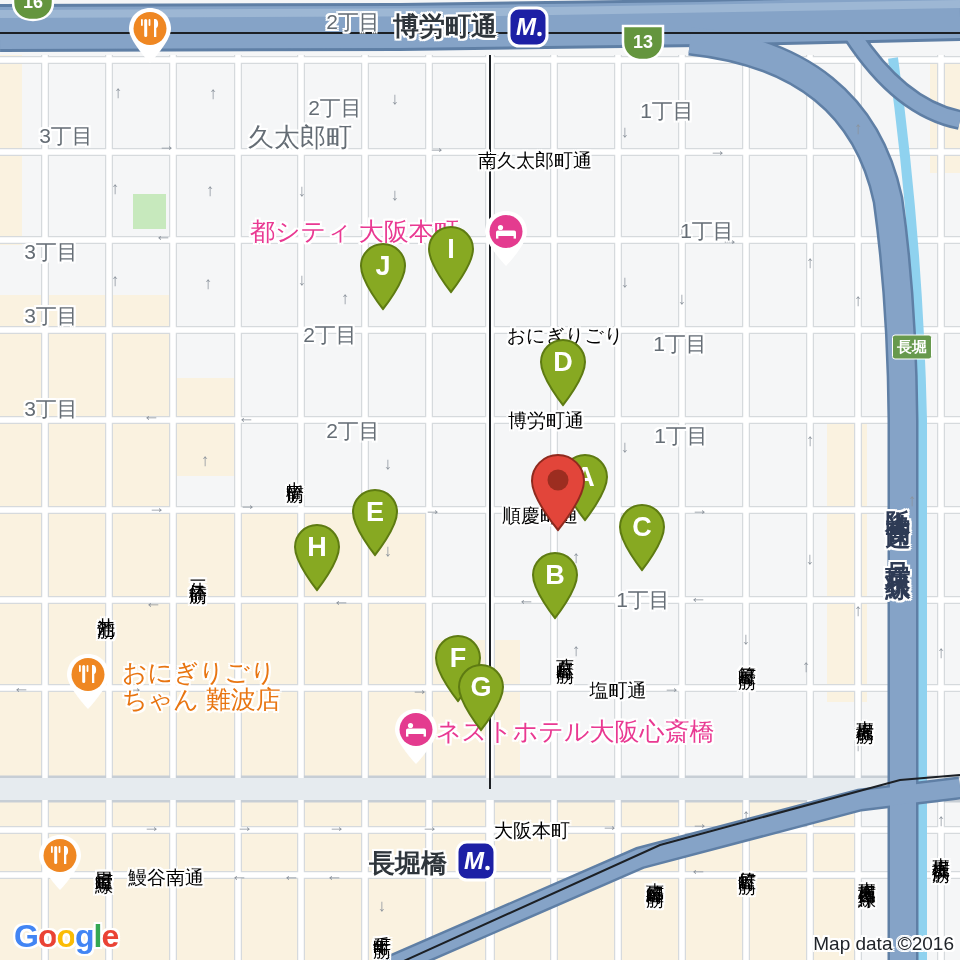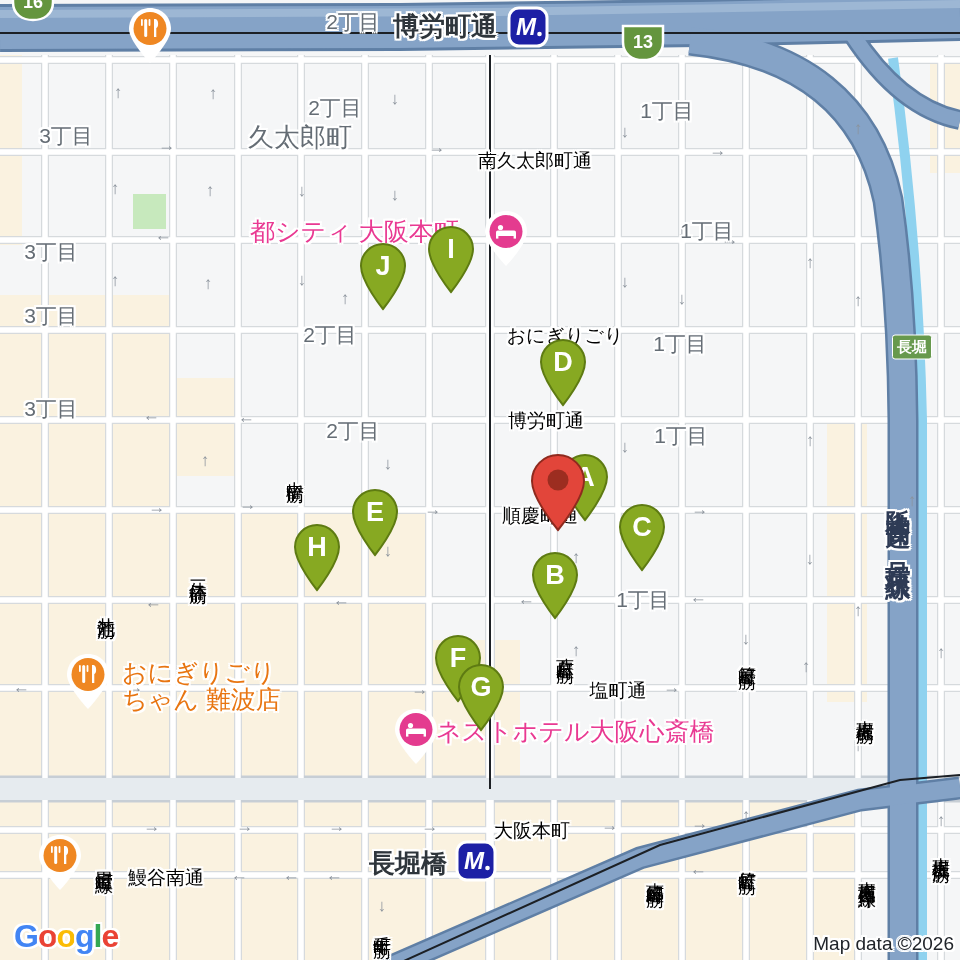--- a/index.html
+++ b/index.html
@@ -394,14 +394,14 @@
       <div class="shield" style="left: 643px; top: 45px;"><svg width="46" height="38" viewBox="0 0 46 38">
       <path d="M3 2 H43 V18 C43 31 33 36 23 36 C13 36 3 31 3 18 Z" fill="#64953e" stroke="#fff" stroke-width="2.5"></path>
       <text x="23" y="24" text-anchor="middle" font-size="18" font-weight="bold" fill="#fff" font-family="Liberation Sans, sans-serif">13</text>
         </svg></div>
       <div class="badge" style="left: 912px; top: 347px;">長堀</div>
     </div>
 
   <div id="hwy-name" class="halo">阪神高速1号環状線</div>
 
   <div id="google-logo" class="halo"><span style="color: rgb(66, 133, 244);">G</span><span style="color: rgb(234, 67, 53);">o</span><span style="color: rgb(251, 188, 5);">o</span><span style="color: rgb(66, 133, 244);">g</span><span style="color: rgb(52, 168, 83);">l</span><span style="color: rgb(234, 67, 53);">e</span></div>
-  <div id="map-data" class="halo">Map data ©2026</div>
+  <div id="map-data" class="halo">Map data ©2016</div>
 </div>
 
 </body></html>

